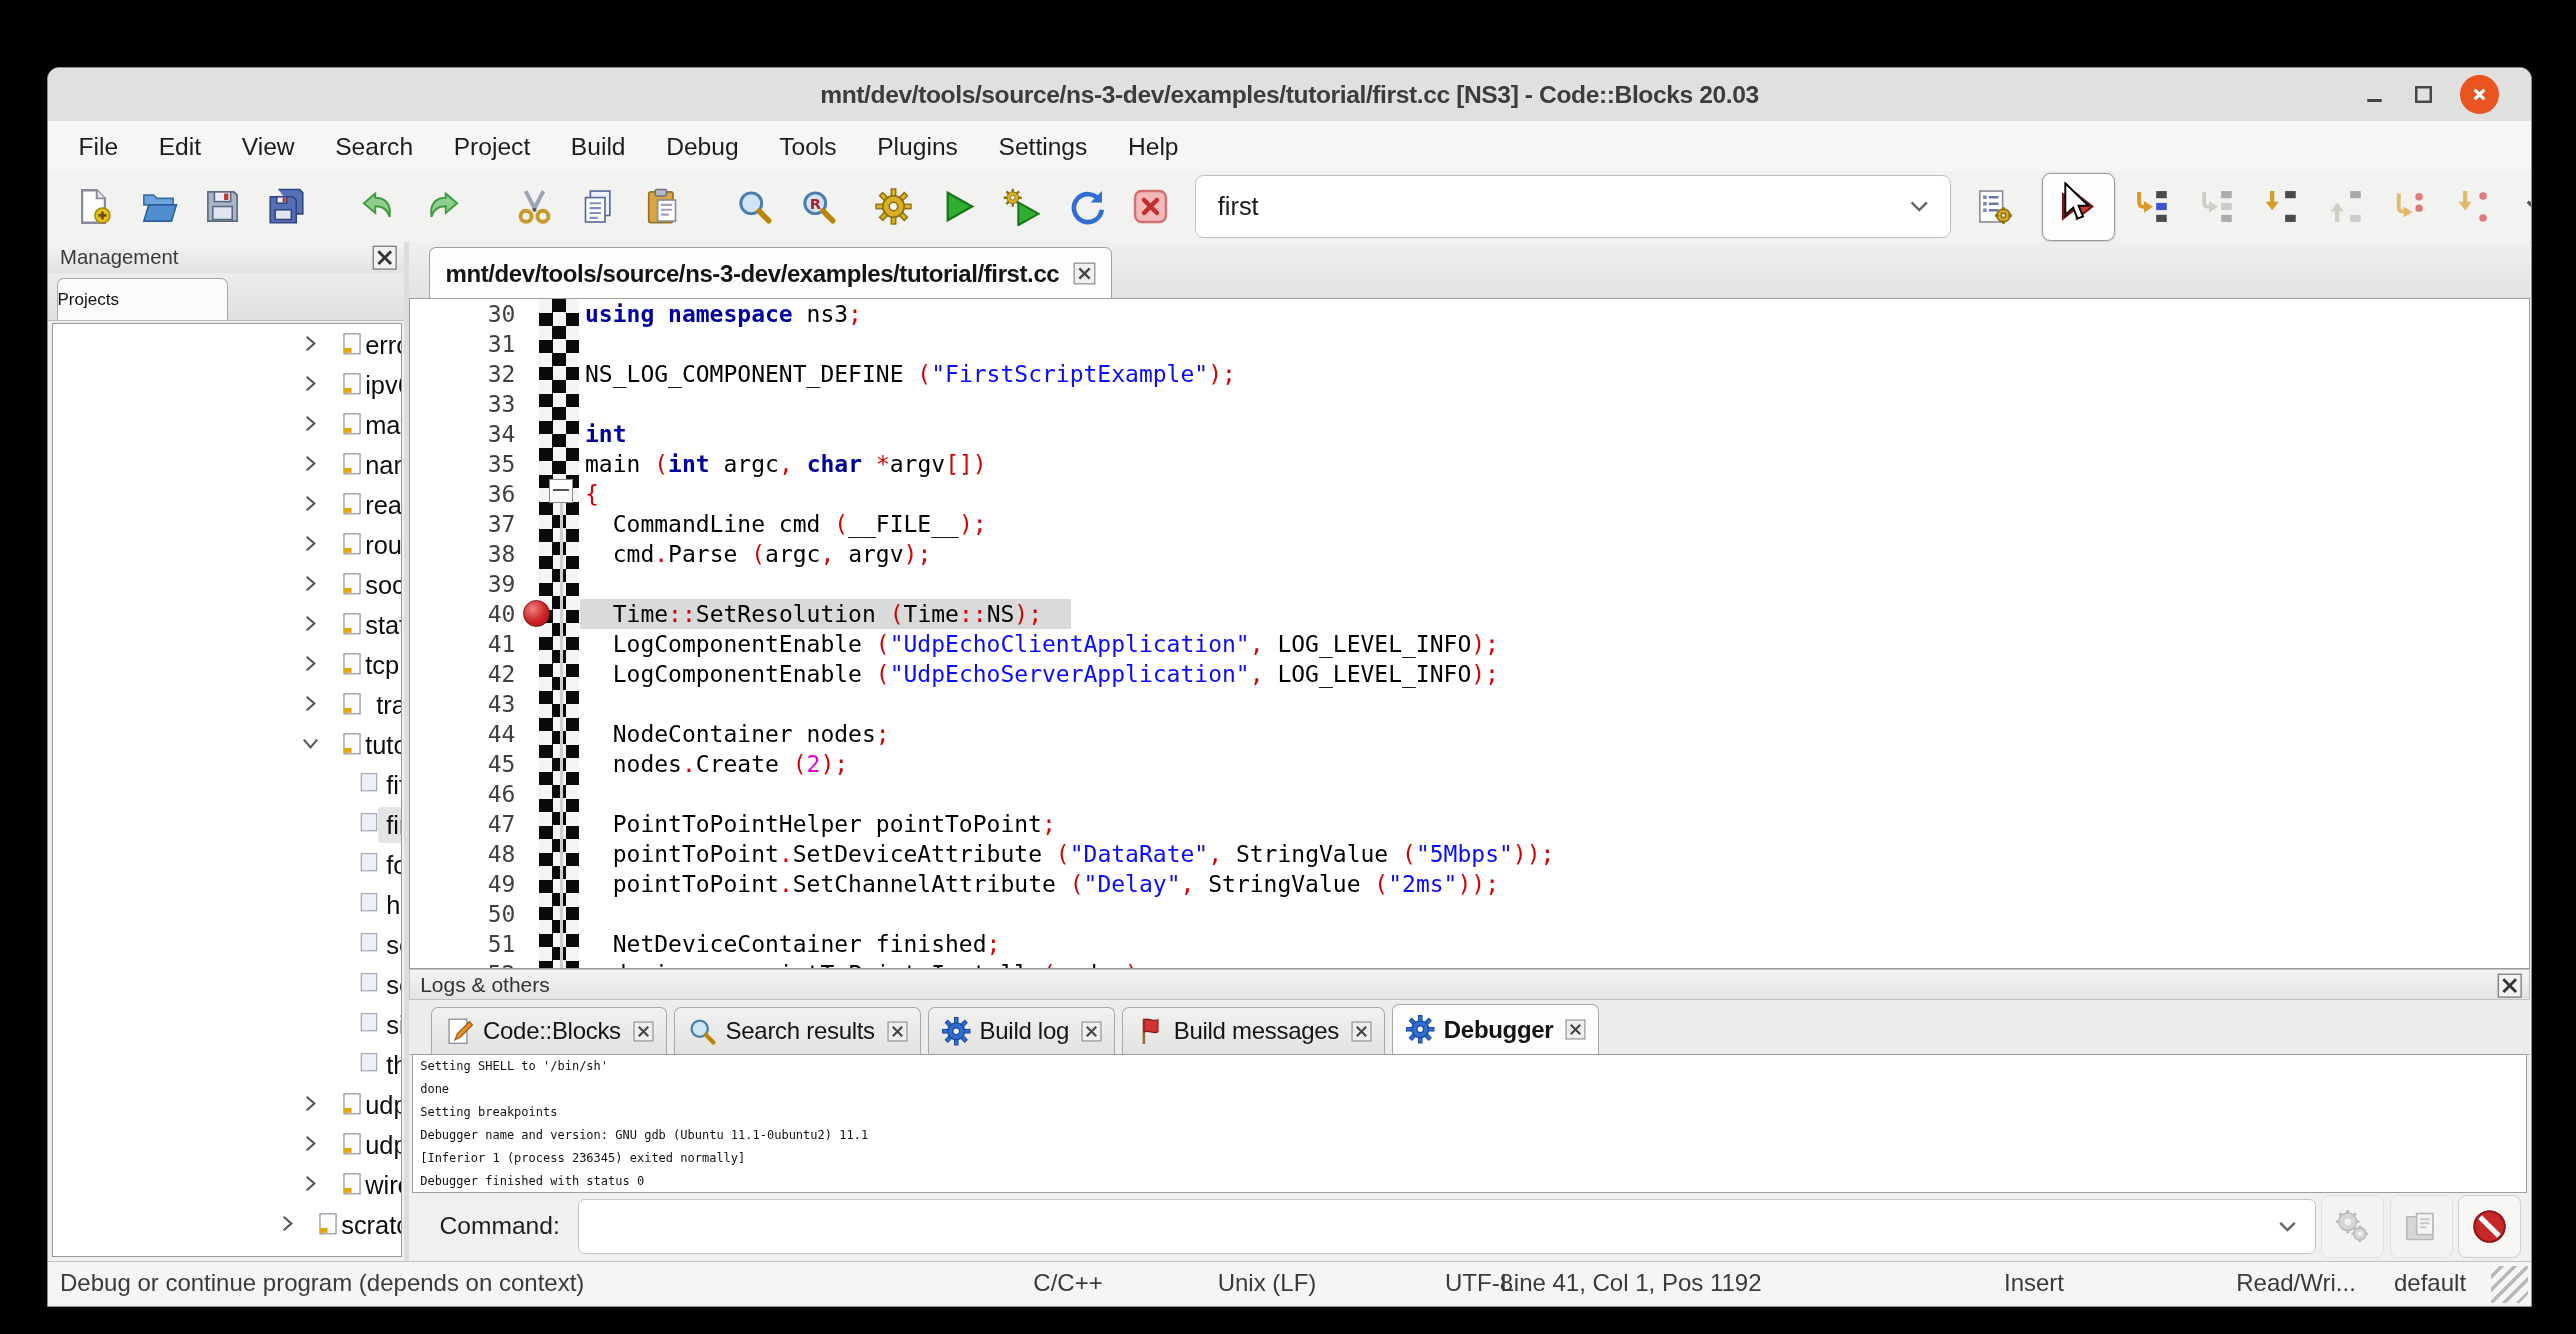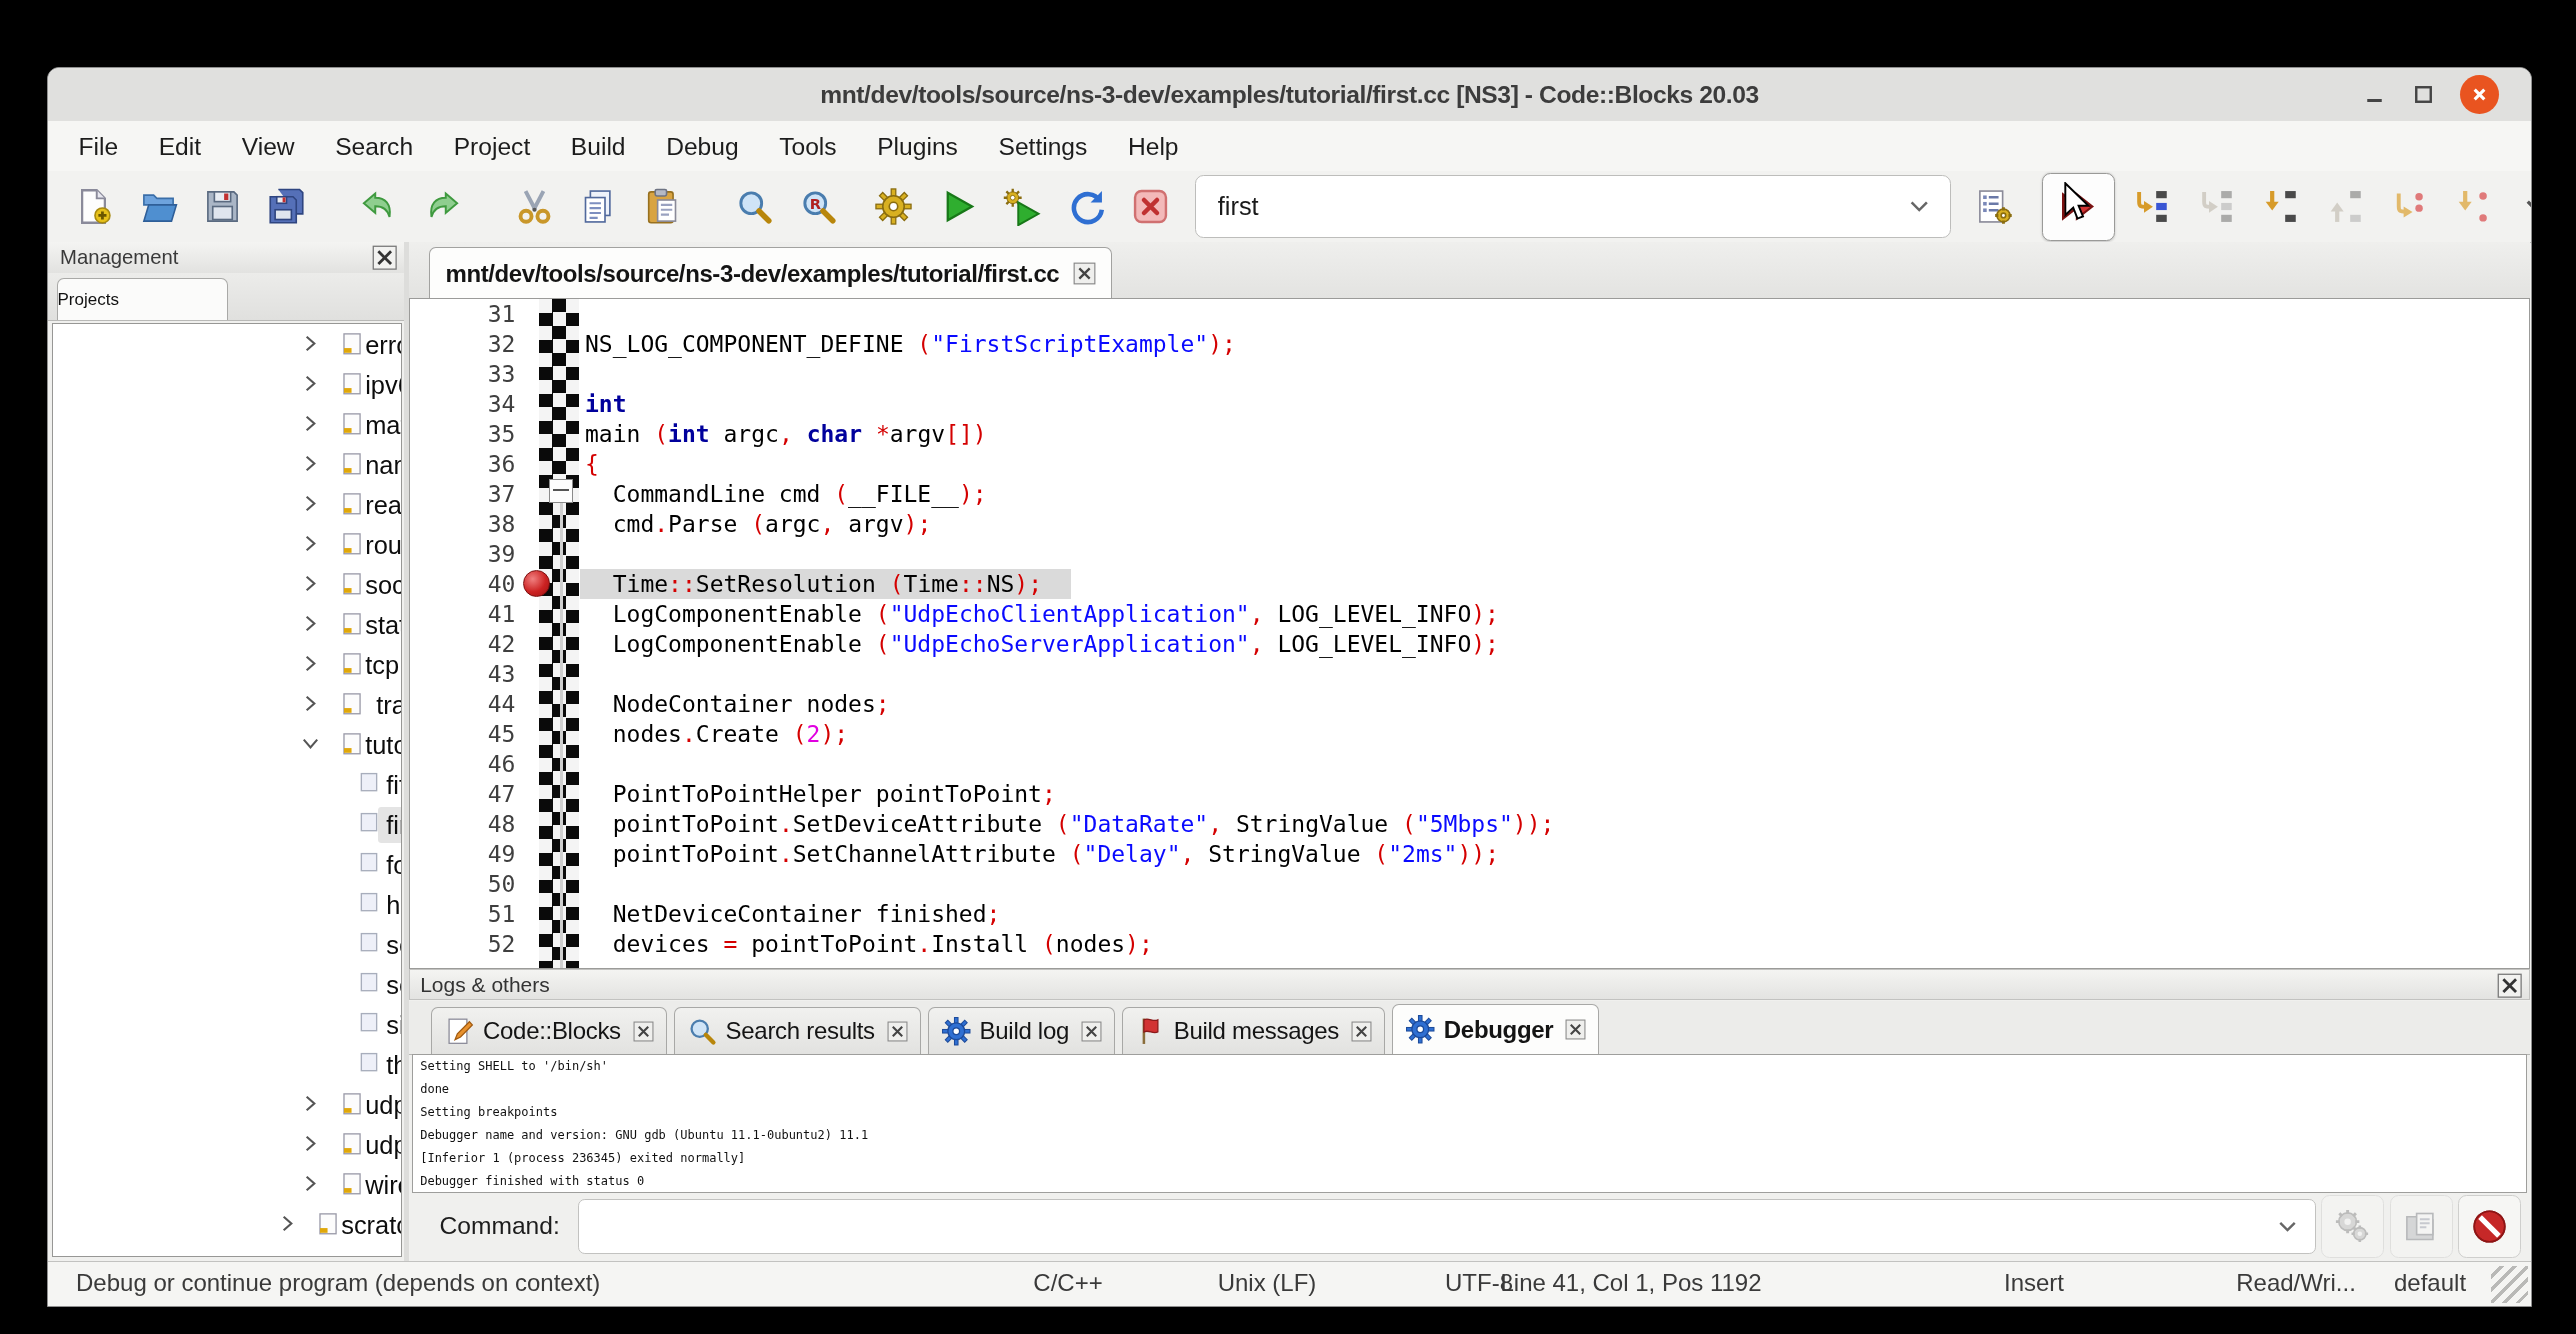--- a/index.html
+++ b/index.html
@@ -608,20 +608,24 @@
               <path d="M5.5 5.5l9 9M14.5 5.5l-9 9" stroke="#444" stroke-width="2"></path>
             </svg>
           </span>
       </div>
     </div>
     <div class="code-wrap">
       <div class="fold-strip"></div>
       <div class="fold-line"></div>
       <div class="codelines" id="codelines">
           <div class="crow">
+            <span class="lnum">30</span>
+            <span class="ctext"><span class="t-k">using namespace</span><span class="t-i"> ns3</span><span class="t-p">;</span></span>
+          </div>
+          <div class="crow">
             <span class="lnum">31</span>
             <span class="ctext"></span>
           </div>
           <div class="crow">
             <span class="lnum">32</span>
             <span class="ctext"><span class="t-i">NS_LOG_COMPONENT_DEFINE </span><span class="t-p">(</span><span class="t-s">"FirstScriptExample"</span><span class="t-p">);</span></span>
           </div>
           <div class="crow">
             <span class="lnum">33</span>
             <span class="ctext"></span>
@@ -840,21 +844,21 @@
             <circle cx="12" cy="12" r="9.4" fill="#c62828" stroke="#8e1515"></circle>
             <path d="M6.2 6.2L17.8 17.8" stroke="#fff" stroke-width="3.2"></path>
             <circle cx="12" cy="12" r="9.4" fill="none" stroke="#8e1515"></circle>
           </svg>
         </div>
     </div>
   </div>
 
   <div class="statusbar" id="statusbar">
     <div class="grip-corner"></div>
-  <div class="sfield" style="left: 28px;">Debug or continue program (depends on context)</div>
+  <div class="sfield" style="left: 12px;">Debug or continue program (depends on context)</div>
       <div class="sfield" style="left: 1020px; transform: translateX(-50%);">C/C++</div>
       <div class="sfield" style="left: 1219px; transform: translateX(-50%);">Unix (LF)</div>
       <div class="sfield" style="left: 1431px; transform: translateX(-50%);">UTF-8</div>
       <div class="sfield" style="left: 1583px; transform: translateX(-50%);">Line 41, Col 1, Pos 1192</div>
       <div class="sfield" style="left: 1986px; transform: translateX(-50%);">Insert</div>
       <div class="sfield" style="left: 2248px; transform: translateX(-50%);">Read/Wri...</div>
       <div class="sfield" style="left: 2346px;">default</div>
     </div>
 
 </div>

